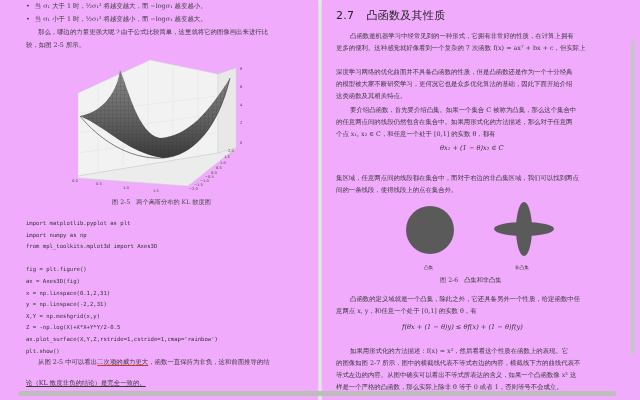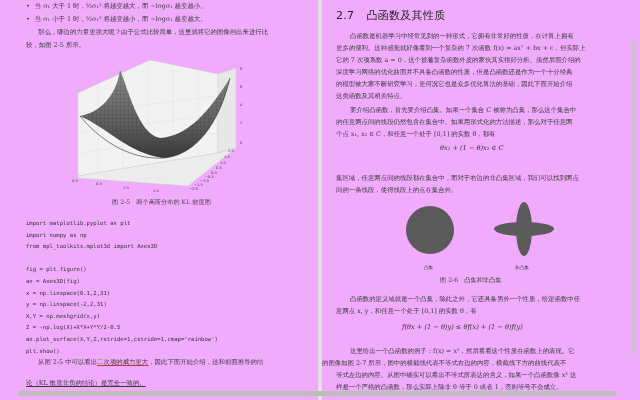--- a/index.html
+++ b/index.html
@@ -95,33 +95,32 @@
       <div class="code" style="top:276px;">ax = Axes3D(fig)</div>
       <div class="code" style="top:287.6px;">x = np.linspace(0.1,2,31)</div>
       <div class="code" style="top:299.2px;">y = np.linspace(-2,2,31)</div>
       <div class="code" style="top:310.8px;">X,Y = np.meshgrid(x,y)</div>
       <div class="code" style="top:322.4px;">Z = -np.log(X)+X*X+Y*Y/2-0.5</div>
       <div class="code" style="top:334px;">ax.plot_surface(X,Y,Z,rstride=1,cstride=1,cmap='rainbow')</div>
       <div class="code" style="top:345.6px;">plt.show()</div>
     </div>
 
     <div class="t" style="left:38px; top:356px;">
-      <span>从图 2-5 中可以看出</span><span class="underline">二次项的威力更大</span><span>，因此下面开始介绍，这和前面推导的结</span>
+      <span>从图 2-5 中可以看出</span><span class="underline">二次项的威力更大</span><span>，函数一直保持为非负，这和前面推导的结</span>
     </div>
     <div class="t" style="left:26px; top:377px;text-decoration:underline;">论（KL 散度非负的结论）是完全一致的。</div>
   </div>
 
   <div class="page page-right">
     <div class="section">
       <span class="num">2.7</span><span>凸函数及其性质</span>
     </div>
 
     <div class="t" style="left:28px; top:30px;">凸函数是机器学习中经常见到的一种形式，它拥有非常好的性质，在计算上拥有</div>
     <div class="t" style="left:14px; top:42px;">更多的便利。这种感觉就好像看到一个复杂的 7 次函数 f(x) = ax⁷ + bx + c，但实际上</div>
-    <div class="t" style="left:14px; top:54px;">它的 7 次项系数 a = 0，这个披着复杂函数外皮的家伙其实很好分析。虽然后面介绍的</div>
     <div class="t" style="left:14px; top:66px;">深度学习网络的优化曲面并不具备凸函数的性质，但是凸函数还是作为一个十分经典</div>
     <div class="t" style="left:14px; top:78px;">的模型被大家不断研究学习，更何况它也是众多优化算法的基础，因此下面开始介绍</div>
     <div class="t" style="left:14px; top:90px;">这类函数及其相关特点。</div>
 
     <div class="t" style="left:28px; top:104px;">要介绍凸函数，首先要介绍凸集。如果一个集合 C 被称为凸集，那么这个集合中</div>
     <div class="t" style="left:14px; top:116px;">的任意两点间的线段仍然包含在集合中。如果用形式化的方法描述，那么对于任意两</div>
     <div class="t" style="left:14px; top:128px;">个点 x₁, x₂ ∈ C，和任意一个处于 [0,1] 的实数 θ，都有</div>
 
     <div class="formula" style="left:118px; top:144px;">θx₁ + (1 − θ)x₂ ∈ C</div>
 
@@ -135,21 +134,21 @@
     </svg>
     <div class="shape-label" style="left:102px; top:265px;">凸集</div>
     <div class="shape-label" style="left:193px; top:265px;">非凸集</div>
     <div class="cap" style="left:118px; top:276px;">图 2-6　凸集和非凸集</div>
 
     <div class="t" style="left:28px; top:293px;">凸函数的定义域就是一个凸集，除此之外，它还具备另外一个性质，给定函数中任</div>
     <div class="t" style="left:14px; top:305px;">意两点 x, y，和任意一个处于 [0,1] 的实数 θ，有</div>
 
     <div class="formula" style="left:80px; top:323px;">f(θx + (1 − θ)y) ≤ θf(x) + (1 − θ)f(y)</div>
 
-    <div class="t" style="left:28px; top:345px;">这里给出一个凸函数的例子：f(x) = x²，然后看看这个性质在函数上的表现。它</div>
-    <div class="t" style="left:0; top:357px;">的图像如图 2-7 所示，图中的横截线代表不等式右边的内容，横截线下方的曲线代表不</div>
+    <div class="t" style="left:28px; top:345px;">如果用形式化的方法描述：f(x) = x²，然后看看这个性质在函数上的表现。它</div>
+    <div class="t" style="left:14px; top:357px;">的图像如图 2-7 所示，图中的横截线代表不等式右边的内容，横截线下方的曲线代表不</div>
     <div class="t" style="left:14px; top:369px;">等式左边的内容。从图中确实可以看出不等式所表达的含义，如果一个凸函数像 x² 这</div>
     <div class="t" style="left:14px; top:381px;">样是一个严格的凸函数，那么实际上除非 θ 等于 0 或者 1，否则等号不会成立。</div>
   </div>
 
   <div class="vscroll"></div>
   <div class="hscroll"></div>
 </div>
 
 </body></html>

